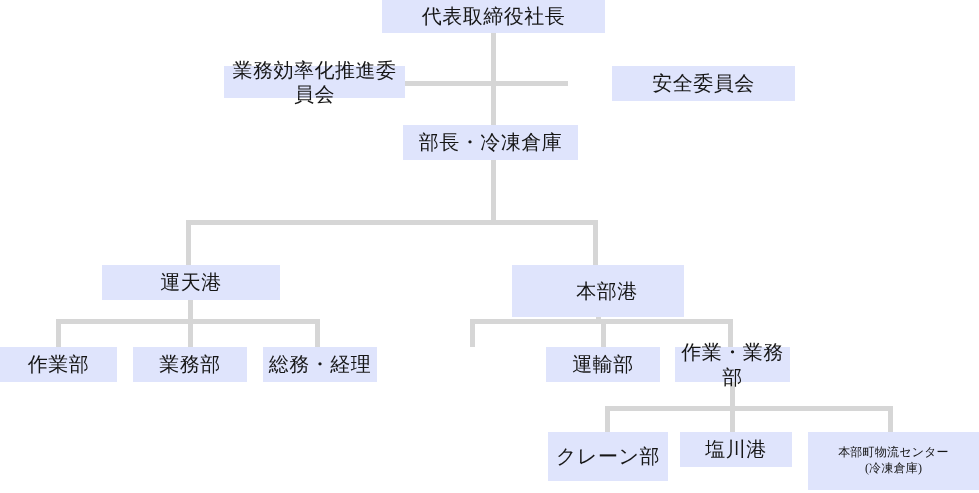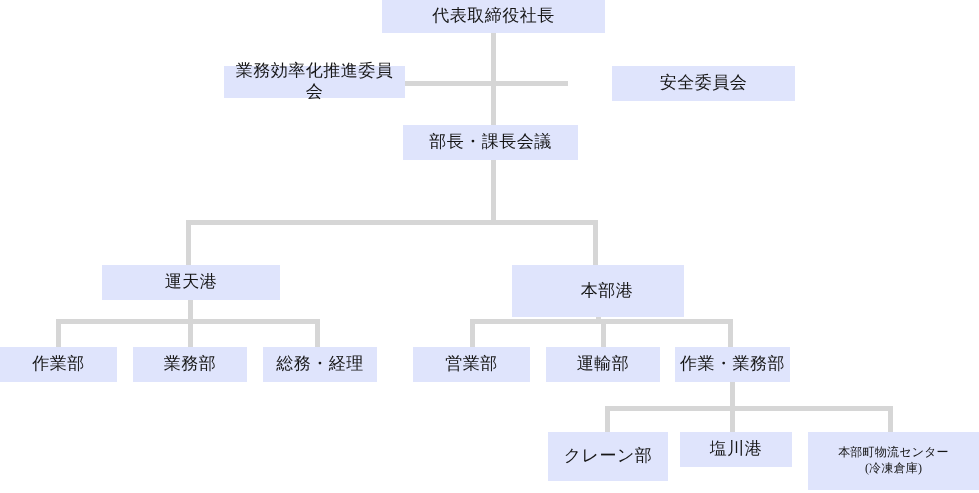--- a/index.html
+++ b/index.html
@@ -20,21 +20,21 @@
     overflow: hidden;
   }
   .node {
     position: absolute;
     background: #dfe4fc;
     color: #161616;
     display: flex;
     align-items: center;
     justify-content: center;
     text-align: center;
-    font-size: 17px;
+    font-size: 20px;
     line-height: 1.22;
     letter-spacing: 0.5px;
     box-sizing: border-box;
     z-index: 3;
     padding: 2px 4px;
     white-space: pre-line;
   }
   .node.two-line {
     font-size: 12px;
     line-height: 1.30;
@@ -82,33 +82,32 @@
   <div class="connector v" style="left:605px; top:406px; height:26px;"></div>
   <div class="connector v" style="left:730px; top:406px; height:26px;"></div>
   <div class="connector v" style="left:888px; top:406px; height:26px;"></div>
 
   <div class="node" style="left:382px; top:0px; width:223px; height:33px;">代表取締役社長</div>
 
   <div class="node" style="left:224px; top:66px; width:181px; height:32px;">業務効率化推進委員会</div>
 
   <div class="node" style="left:568px; top:66px; width:183px; height:35px;margin-left:44px;">安全委員会</div>
 
-  <div class="node" style="left:403px; top:125px; width:175px; height:35px;">部長・課長会議</div>
+  <div class="node" style="left:403px; top:125px; width:175px; height:35px;">部長・冷凍倉庫</div>
 
   <div class="node" style="left:102px; top:265px; width:178px; height:35px;font-family:Liberation Serif, serif;">運天港</div>
 
   <div class="node" style="left:512px; top:265px; width:172px; height:52px;padding-left:22px;">本部港</div>
 
   <div class="node" style="left:0px; top:347px; width:117px; height:35px;">作業部</div>
 
   <div class="node" style="left:133px; top:347px; width:114px; height:35px;">業務部</div>
 
   <div class="node" style="left:263px; top:347px; width:114px; height:35px;">総務・経理</div>
 
-  <div class="node" style="left:413px; top:347px; width:117px; height:35px;">営業部</div>
 
   <div class="node" style="left:546px; top:347px; width:114px; height:35px;">運輸部</div>
 
   <div class="node" style="left:675px; top:347px; width:115px; height:35px;">作業・業務部</div>
 
   <div class="node" style="left:548px; top:432px; width:120px; height:49px;">クレーン部</div>
 
   <div class="node" style="left:680px; top:432px; width:112px; height:35px;">塩川港</div>
 
   <div class="node two-line" style="left:808px; top:432px; width:171px; height:58px;">本部町物流センター

